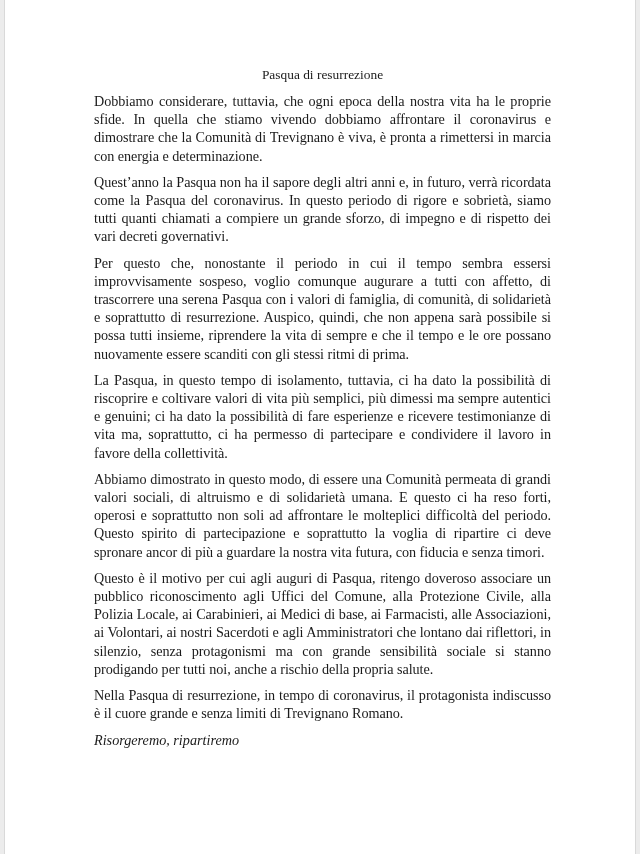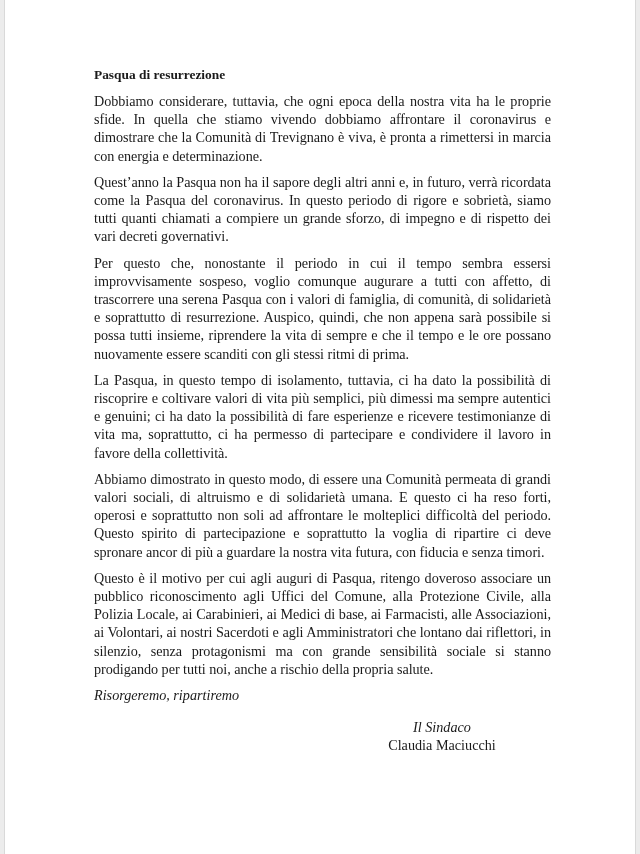--- a/index.html
+++ b/index.html
@@ -14,21 +14,21 @@
       background: #ececec; border-right: 1px solid #d9d9d9;
     }
     .edge-right {
       position: absolute; right: 0; top: 0; width: 4px; height: 854px;
       background: #ececec; border-left: 1px solid #d9d9d9;
     }
     .page {
       position: absolute; left: 94px; top: 66px; width: 457px;
     }
     .title {
-      font-weight: bold; font-size: 13.4px;
+      text-align: center; font-weight: normal; font-size: 13.4px;
       margin: 0 0 8px 0; line-height: 18px;
     }
     .para {
       font-size: 14.2px; line-height: 18.2px; text-align: justify;
       margin: 0 0 8px 0; letter-spacing: -0.05px;
     }
     .closing {
       font-style: italic; font-size: 14.2px; line-height: 18px;
       margin: 2px 0 14px 0;
     }
@@ -45,18 +45,15 @@
 <div class="edge-right"></div>
 
 <div class="page">
   <h1 class="title">Pasqua di resurrezione</h1>
   <p class="para">Dobbiamo considerare, tuttavia, che ogni epoca della nostra vita ha le proprie sfide. In quella che stiamo vivendo dobbiamo affrontare il coronavirus e dimostrare che la Comunità di Trevignano è viva, è pronta a rimettersi in marcia con energia e determinazione.</p>
   <p class="para">Quest’anno la Pasqua non ha il sapore degli altri anni e, in futuro, verrà ricordata come la Pasqua del coronavirus.  In questo periodo di rigore e sobrietà, siamo tutti quanti chiamati a compiere un grande sforzo, di impegno e di rispetto dei vari decreti governativi.</p>
   <p class="para">Per questo che, nonostante il periodo in cui il tempo sembra essersi improvvisamente sospeso, voglio comunque augurare a tutti con affetto, di trascorrere una serena Pasqua con i valori di famiglia, di comunità, di solidarietà e soprattutto di resurrezione.  Auspico, quindi, che non appena sarà possibile si possa tutti insieme, riprendere la vita di sempre e che il tempo e le ore possano nuovamente essere scanditi con gli stessi ritmi di prima.</p>
   <p class="para">La Pasqua, in questo tempo di isolamento, tuttavia, ci ha dato la possibilità di riscoprire e coltivare valori di vita più semplici, più dimessi ma sempre autentici e genuini; ci ha dato la possibilità di fare esperienze e ricevere testimonianze di vita ma, soprattutto, ci ha permesso di partecipare e condividere il lavoro in favore della collettività.</p>
   <p class="para">Abbiamo dimostrato in questo modo, di essere una Comunità permeata di grandi valori sociali, di altruismo e di solidarietà umana. E questo ci ha reso forti, operosi e soprattutto non soli ad affrontare le molteplici difficoltà del periodo.     Questo spirito di partecipazione e soprattutto la voglia di ripartire ci deve spronare ancor di più a guardare la nostra vita futura, con fiducia e senza timori.</p>
   <p class="para">Questo è il motivo per cui agli auguri di Pasqua, ritengo doveroso associare un pubblico riconoscimento agli Uffici del Comune, alla Protezione Civile, alla Polizia Locale, ai Carabinieri, ai Medici di base, ai Farmacisti, alle Associazioni, ai Volontari, ai nostri Sacerdoti e agli Amministratori che lontano dai riflettori, in silenzio, senza protagonismi ma con grande sensibilità sociale si stanno prodigando per tutti noi, anche a rischio della propria salute.</p>
+  <p class="para">Nella Pasqua di resurrezione, in tempo di coronavirus, il protagonista indiscusso è il cuore grande e senza limiti di Trevignano Romano.</p>
   <p class="closing">Risorgeremo, ripartiremo</p>
-  <div class="signature">
-    <div class="sig-role">Il Sindaco</div>
-    <div class="sig-name">Claudia Maciucchi</div>
-  </div>
 </div>
 
 </body></html>

